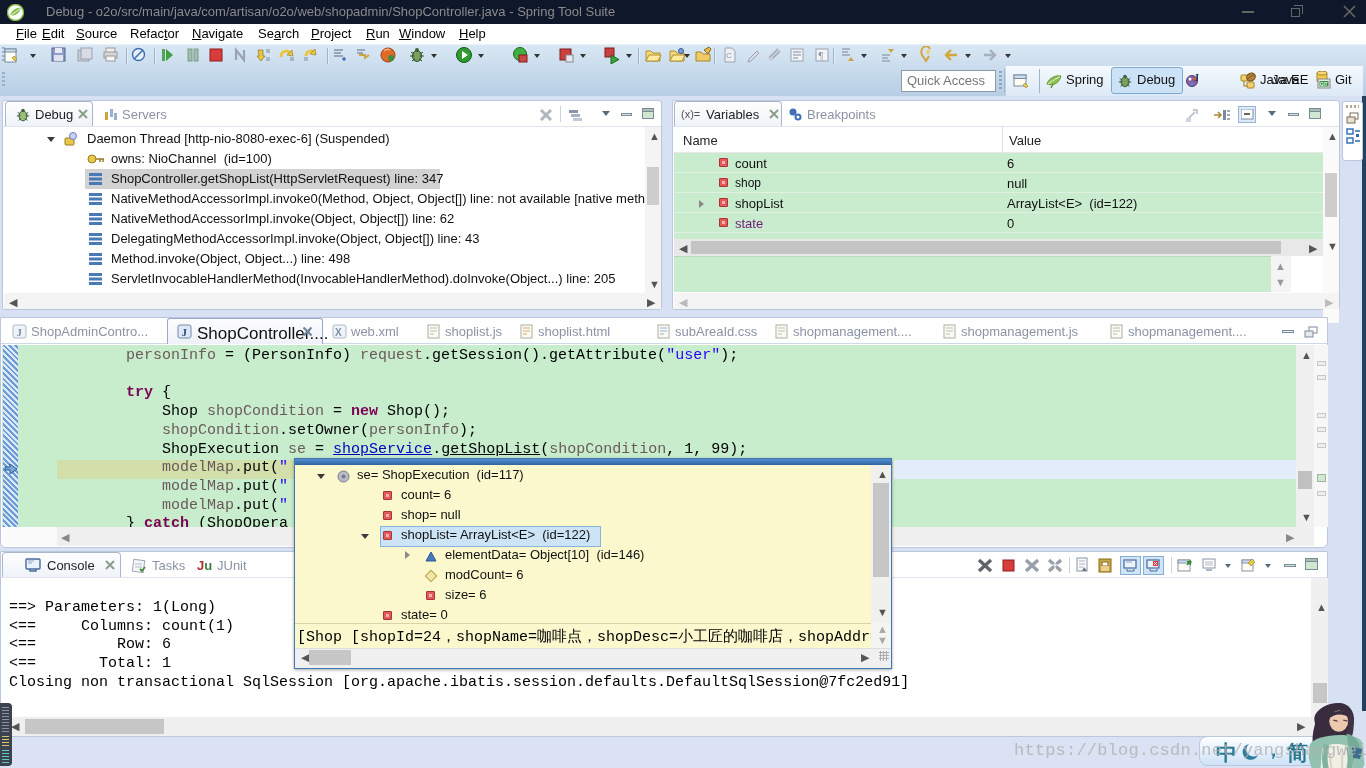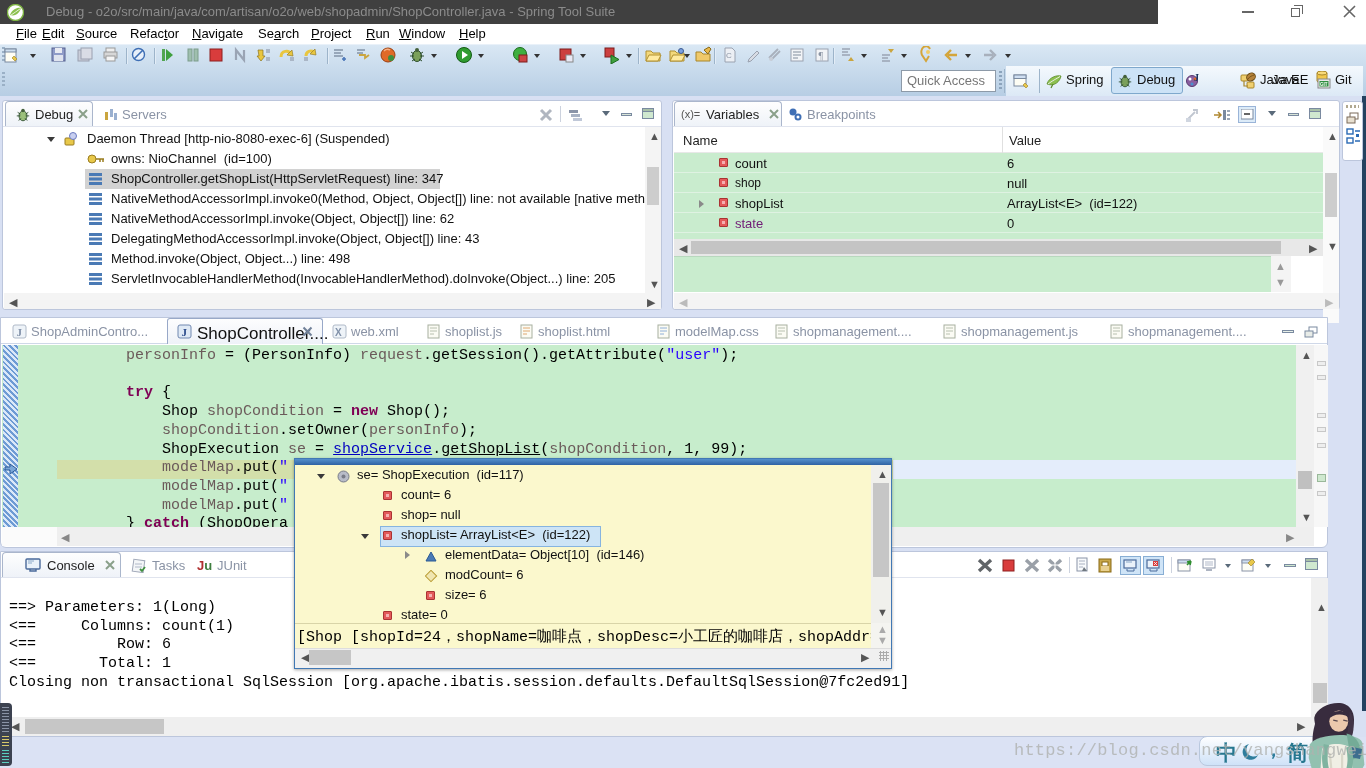--- a/index.html
+++ b/index.html
@@ -1,19 +1,19 @@
 <!DOCTYPE html>
 <html><head><meta charset="utf-8">
 <style>
 html,body{margin:0;padding:0;}
 body{width:1366px;height:768px;overflow:hidden;position:relative;font-family:"Liberation Sans",sans-serif;background:#fff;}
 *{box-sizing:border-box;}
 .abs{position:absolute;}
 
-#titlebar{left:0;top:0;width:1158px;height:24px;background:#404040;}
+#titlebar{left:0;top:0;width:1366px;height:24px;background:#0f172a;}
 #title-text{left:46px;top:4px;font-size:13px;color:#8b8b8b;}
 
 #menubar{left:0;top:24px;width:1366px;height:20px;background:#fff;font-size:13px;color:#000;}
 .mi{position:absolute;top:2px;}
 
 #toolband{left:0;top:44px;width:1366px;height:52px;background:linear-gradient(#d9e7f4,#b7cee4);border-top:1px solid #e9f1f9;}
 #persp{left:1006px;top:66px;width:357px;height:30px;background:linear-gradient(#f4f9fd,#dce9f6);}
 .tbd{top:48px;width:1px;height:16px;background:#9db4ca;box-shadow:1px 0 0 #e3edf7;}
 .caret{top:54px;width:0;height:0;border-left:3.5px solid transparent;border-right:3.5px solid transparent;border-top:4px solid #333;}
 #qa{left:901px;top:70px;width:95px;height:22px;background:#fff;border:1px solid #8d9aa8;font-size:13px;color:#777;padding:2px 0 0 5px;}
@@ -536,21 +536,21 @@
  <div class="abs vtab-in" style="left:444px;top:6px">shoplist.js</div>
  <svg class="abs" style="left:518px;top:6px" width="15" height="15">
       <rect x="2" y="1" width="11" height="13" fill="#fbfbf4" stroke="#a8b0a0"></rect>
       <path d="M4 4 h7 M4 7 h7 M4 10 h4" stroke="#e0a870" stroke-width="1"></path>
     </svg>
  <div class="abs vtab-in" style="left:537px;top:6px">shoplist.html</div>
  <svg class="abs" style="left:655px;top:6px" width="15" height="15">
       <rect x="2" y="1" width="11" height="13" fill="#fbfbf4" stroke="#a8b0a0"></rect>
       <path d="M4 4 h7 M4 7 h7 M4 10 h4" stroke="#90b0d8" stroke-width="1"></path>
     </svg>
- <div class="abs vtab-in" style="left:674px;top:6px">modelMap.css</div>
+ <div class="abs vtab-in" style="left:674px;top:6px">subAreaId.css</div>
  <svg class="abs" style="left:773px;top:6px" width="15" height="15">
       <rect x="2" y="1" width="11" height="13" fill="#fbfbf4" stroke="#a8b0a0"></rect>
       <path d="M4 4 h7 M4 7 h7 M4 10 h4" stroke="#b8c0b0" stroke-width="1"></path>
     </svg>
  <div class="abs vtab-in" style="left:792px;top:6px">shopmanagement....</div>
  <svg class="abs" style="left:941px;top:6px" width="15" height="15">
       <rect x="2" y="1" width="11" height="13" fill="#fbfbf4" stroke="#a8b0a0"></rect>
       <path d="M4 4 h7 M4 7 h7 M4 10 h4" stroke="#b8c0b0" stroke-width="1"></path>
     </svg>
  <div class="abs vtab-in" style="left:960px;top:6px">shopmanagement.js</div>

